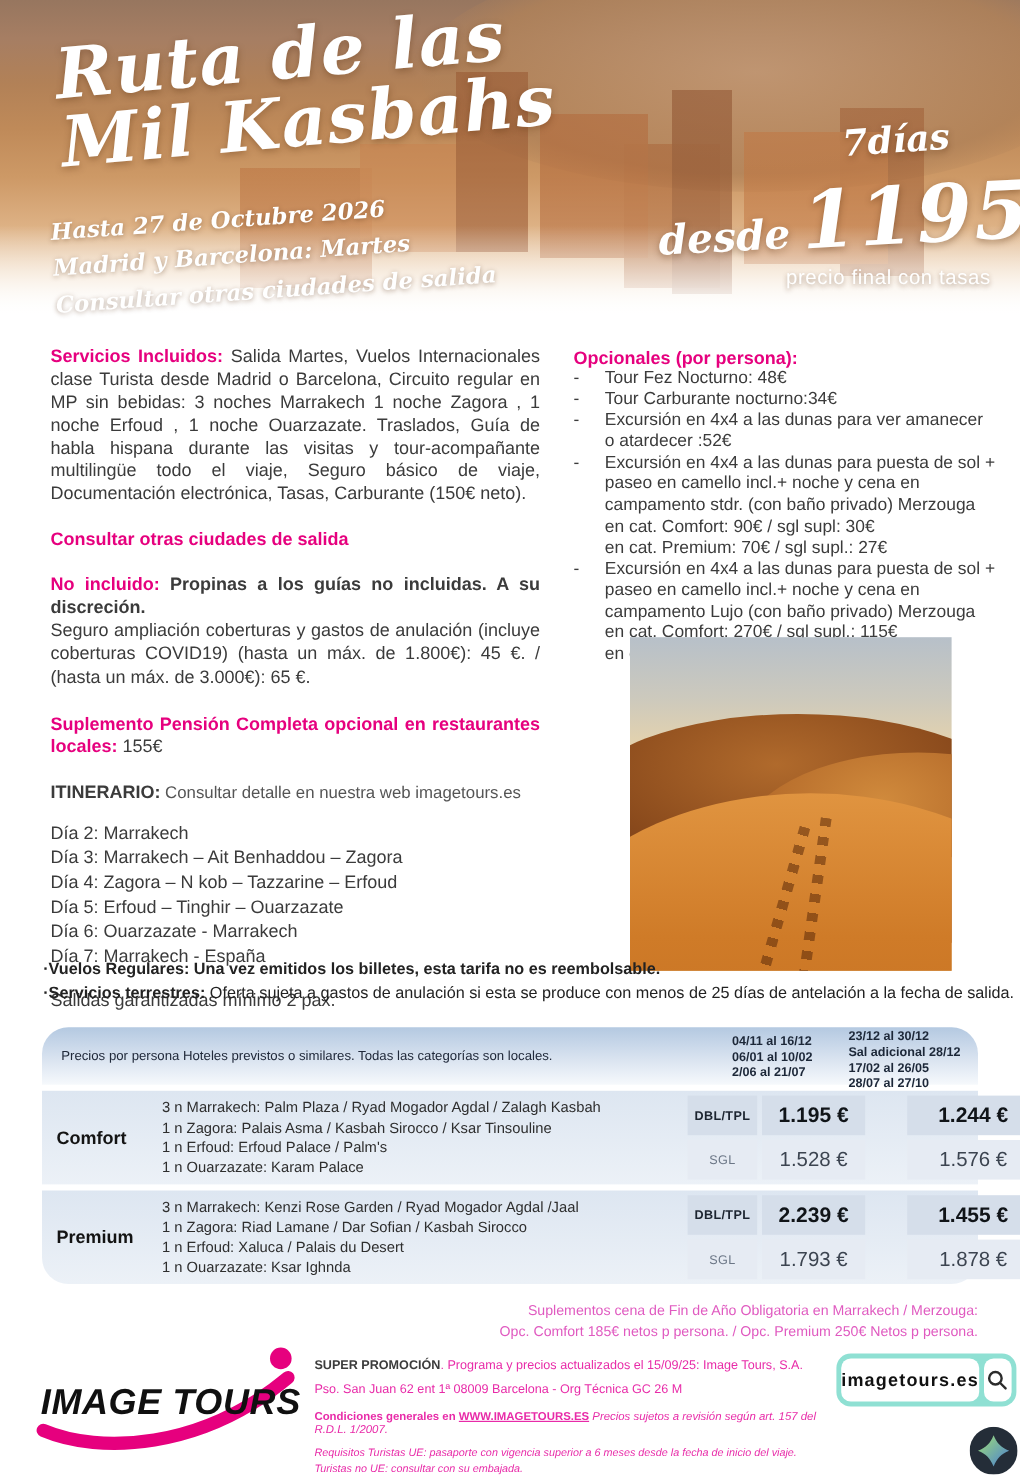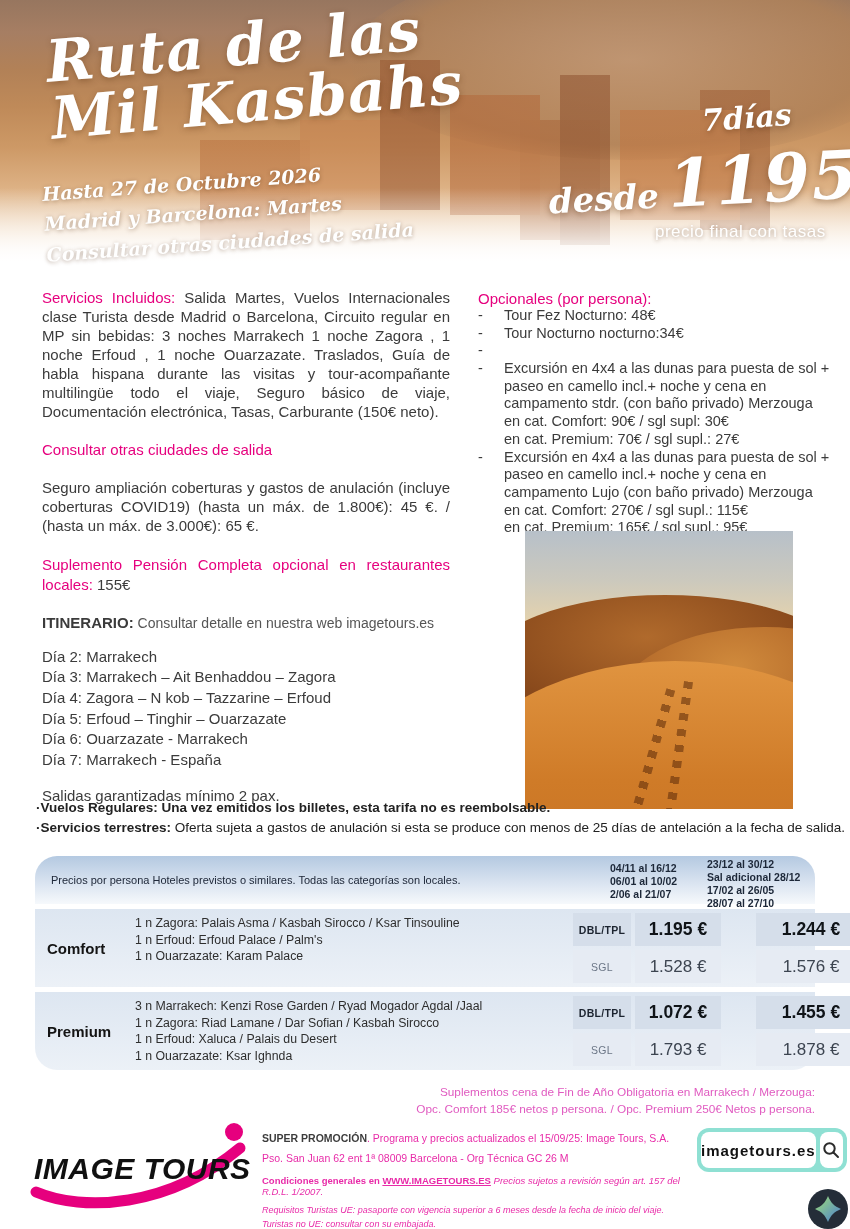--- a/index.html
+++ b/index.html
@@ -34,21 +34,21 @@
   .hero-days { position:absolute; left:702px; top:100px; transform:rotate(-4deg); font-size:30px;
     text-shadow:0 2px 5px rgba(80,40,10,.4); }
   .hero-price-row { position:absolute; left:548px; top:142px; display:flex; align-items:flex-end; gap:10px;
     transform:rotate(-3deg); text-shadow:0 2px 6px rgba(80,40,10,.4); }
   .hero-from { font-size:34px; padding-bottom:8px; }
   .hero-price { font-size:66px; letter-spacing:2px; }
   .hero-price-note { position:absolute; left:655px; top:222px; color:#fff; font-size:17px; letter-spacing:.5px;
     text-shadow:0 1px 4px rgba(80,40,10,.45); font-family:"Liberation Sans",sans-serif; }
 
   
-  .magenta { color:#e6007e; font-weight:normal; }
+  .magenta { color:#e6007e; font-weight:bold; }
   .col-left { position:absolute; left:42px; top:288px; width:408px; color:#3b3b3b; font-size:15px; }
   .col-right { position:absolute; left:478px; top:290px; width:352px; color:#3b3b3b; font-size:14.5px; }
   .para { text-align:justify; line-height:1.27; }
   .h-magenta { font-size:15px; } .gap16 { height:16px; } .gap20 { height:20px; }
   .itin-list { list-style:none; line-height:1.38; }
   .opc-list { list-style:none; }
   .opc-item { display:flex; line-height:1.22; }
   .opc-dash { width:26px; flex:0 0 26px; }
   .opc-lines div { white-space:nowrap; }
 
@@ -141,20 +141,21 @@
       <span class="hero-price script">1195€</span>
     </div>
     <div class="hero-price-note">precio final con tasas</div>
   </div>
 
   <div class="col-left">
     <p class="para"><span class="magenta h-magenta">Servicios Incluidos:</span><span> Salida Martes, Vuelos Internacionales clase Turista desde Madrid o Barcelona, Circuito regular en MP sin bebidas: 3 noches Marrakech 1 noche Zagora , 1 noche Erfoud , 1 noche Ouarzazate. Traslados, Guía de habla hispana durante las visitas y tour-acompañante multilingüe todo el viaje, Seguro básico de viaje, Documentación electrónica, Tasas, Carburante (150€ neto).</span></p>
     <div class="gap20"></div>
     <p class="magenta h-magenta">Consultar otras ciudades de salida</p>
     <div class="gap20"></div>
+    <p class="para"><span class="magenta h-magenta">No incluido:</span><b> Propinas a los guías no incluidas. A su discreción.</b></p>
     <p class="para">Seguro ampliación coberturas y gastos de anulación (incluye coberturas COVID19)  (hasta un máx. de 1.800€): 45 €. / (hasta un máx. de 3.000€): 65 €.</p>
     <div class="gap20"></div>
     <p class="para"><span class="magenta h-magenta">Suplemento Pensión Completa opcional en restaurantes locales:</span><span> 155€</span></p>
     <div class="gap20"></div>
     <p><b>ITINERARIO:</b><span style="font-size:14px;color:#555;"> Consultar detalle en nuestra web imagetours.es</span></p>
     <div class="gap16"></div>
     <ul class="itin-list">
       <li>Día 2: Marrakech</li>
       <li>Día 3: Marrakech – Ait Benhaddou – Zagora</li>
       <li>Día 4:  Zagora – N kob – Tazzarine – Erfoud</li>
@@ -171,25 +172,29 @@
     <ul class="opc-list">
       <li class="opc-item">
         <span class="opc-dash">-</span>
         <div class="opc-lines">
             <div>Tour Fez Nocturno: 48€</div>
           </div>
       </li>
       <li class="opc-item">
         <span class="opc-dash">-</span>
         <div class="opc-lines">
-            <div>Tour Nocturno nocturno:34€</div>
+            <div>Tour Carburante nocturno:34€</div>
           </div>
       </li>
       <li class="opc-item">
         <span class="opc-dash">-</span>
+        <div class="opc-lines">
+          <div>Excursión en 4x4 a las dunas  para ver amanecer</div>
+          <div>o atardecer :52€</div>
+        </div>
       </li>
       <li class="opc-item">
         <span class="opc-dash">-</span>
         <div class="opc-lines">
           <div>Excursión en 4x4 a las dunas para puesta de sol +</div>
           <div>paseo en camello incl.+ noche y cena en</div>
           <div>campamento stdr. (con baño privado) Merzouga</div>
           <div>en cat. Comfort: 90€  / sgl supl:  30€</div>
           <div>en cat. Premium: 70€ / sgl supl.:  27€</div>
         </div>
@@ -232,20 +237,21 @@
         <div>23/12 al 30/12</div>
         <div>Sal adicional 28/12</div>
         <div>17/02 al 26/05</div>
         <div>28/07 al 27/10</div>
       </div>
     </div>
 
     <div class="pt-block">
       <div class="pt-cat">Comfort</div>
       <div class="pt-hotels">
+        <div>3 n Marrakech: Palm Plaza / Ryad Mogador Agdal / Zalagh Kasbah</div>
         <div>1 n Zagora: Palais Asma / Kasbah Sirocco / Ksar Tinsouline</div>
         <div>1 n Erfoud: Erfoud Palace / Palm's</div>
         <div>1 n Ouarzazate: Karam Palace</div>
       </div>
       <div class="row-dbl">
         <div class="pt-cell cell-lab">DBL/TPL</div>
         <div class="pt-cell cell-p1">1.195 €</div>
         <div class="pt-cell cell-p2">1.244 €</div>
       </div>
       <div class="row-sgl">
@@ -258,21 +264,21 @@
     <div class="pt-block last">
       <div class="pt-cat">Premium</div>
       <div class="pt-hotels">
         <div>3 n Marrakech: Kenzi Rose Garden / Ryad Mogador Agdal /Jaal</div>
         <div>1 n Zagora: Riad Lamane / Dar Sofian / Kasbah Sirocco</div>
         <div>1 n Erfoud: Xaluca / Palais du Desert</div>
         <div>1 n Ouarzazate: Ksar Ighnda</div>
       </div>
       <div class="row-dbl">
         <div class="pt-cell cell-lab">DBL/TPL</div>
-        <div class="pt-cell cell-p1">1.072 €</div>
+        <div class="pt-cell cell-p1">2.239 €</div>
         <div class="pt-cell cell-p2">1.455 €</div>
       </div>
       <div class="row-sgl">
         <div class="pt-cell cell-lab">SGL</div>
         <div class="pt-cell cell-p1">1.793 €</div>
         <div class="pt-cell cell-p2">1.878 €</div>
       </div>
     </div>
   </div>
 

